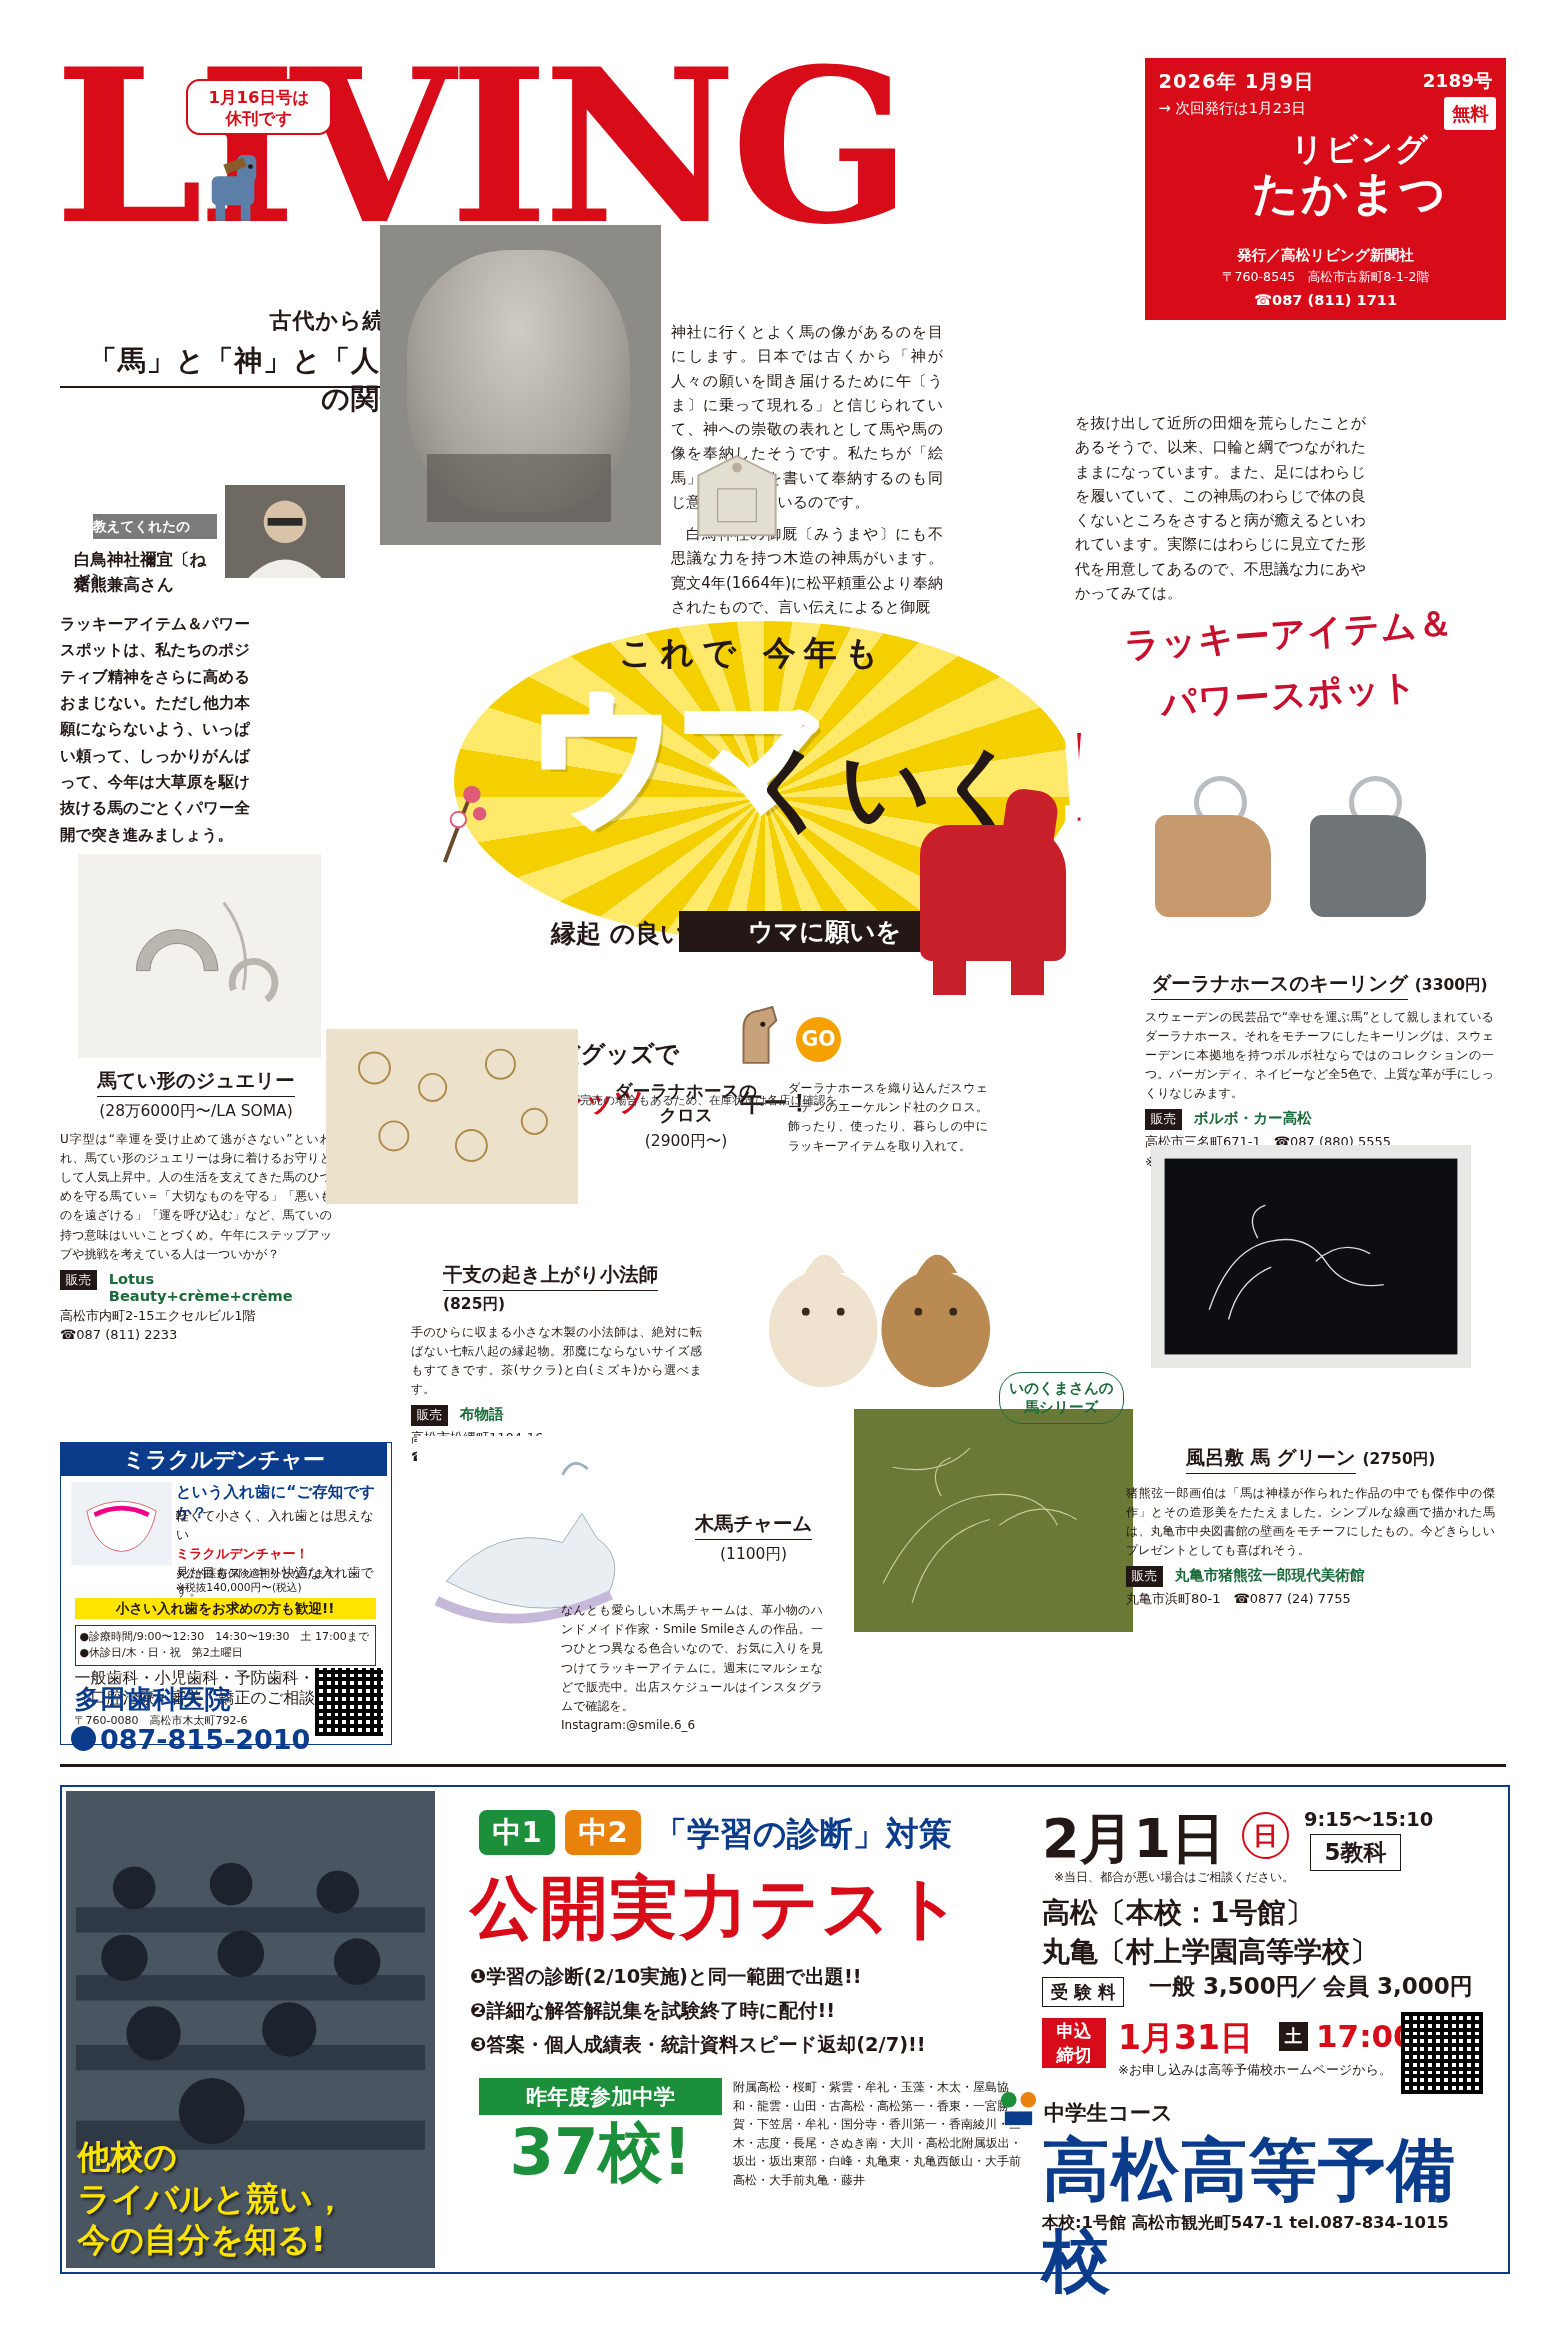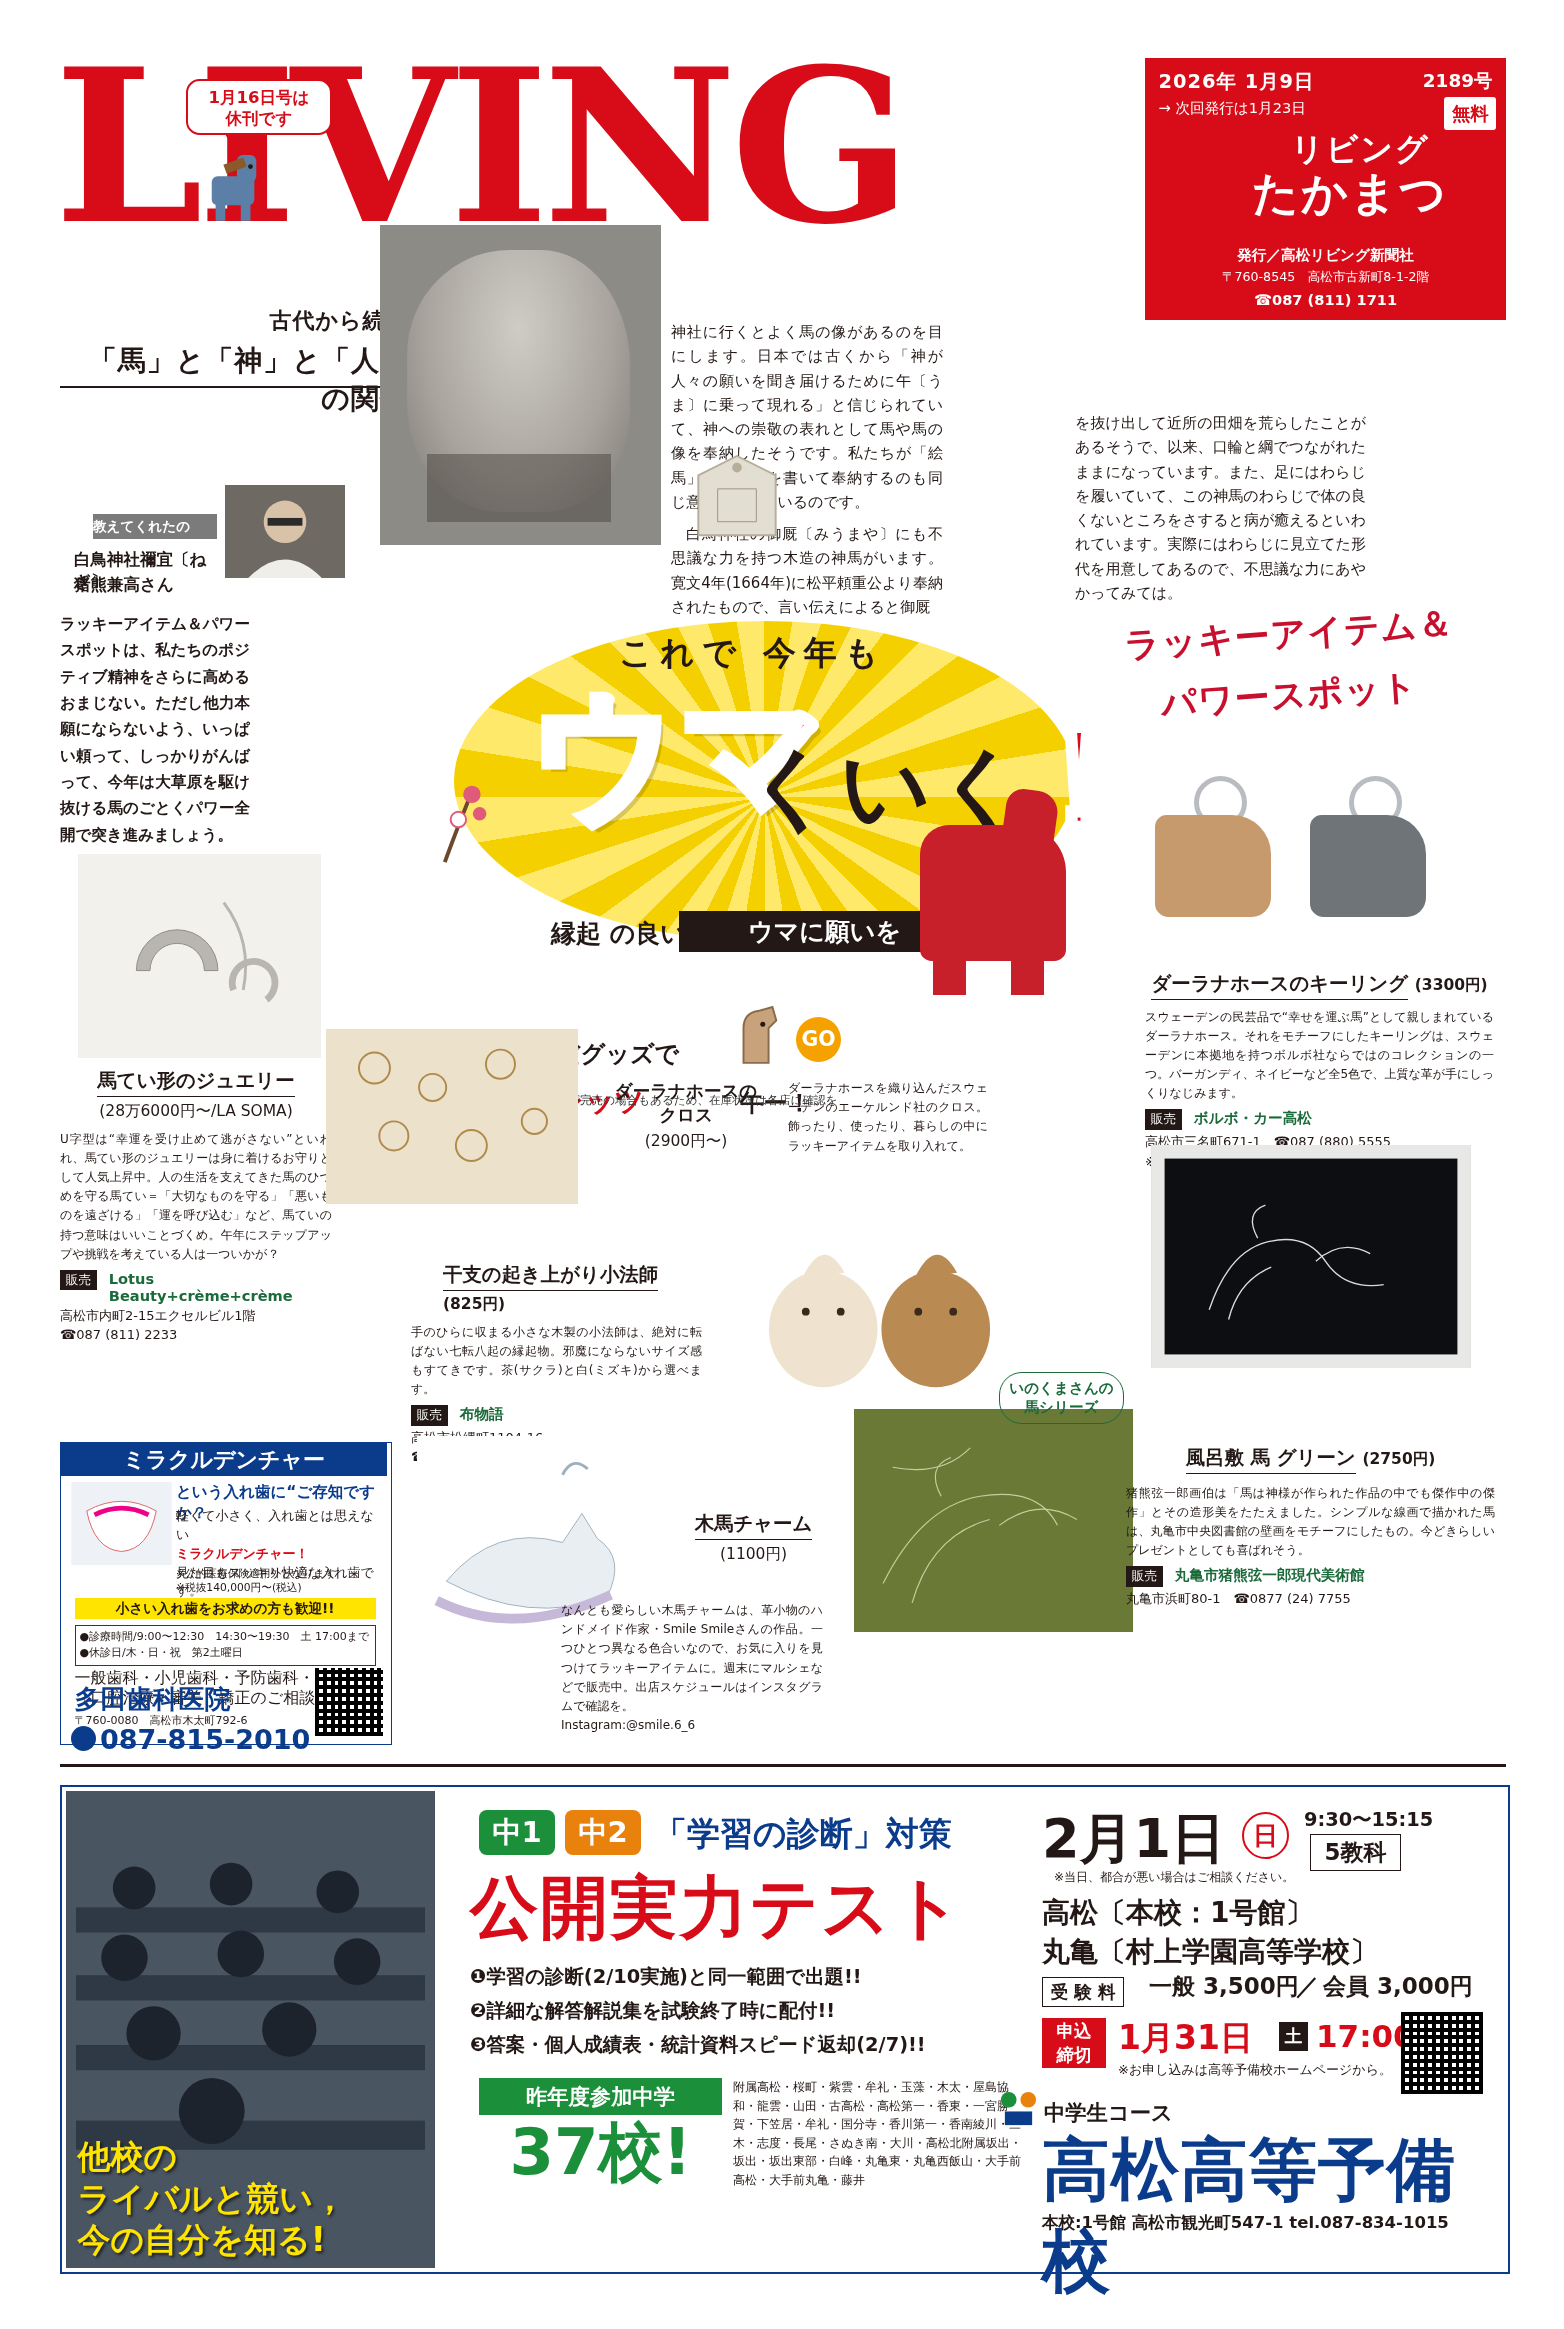--- a/index.html
+++ b/index.html
@@ -435,21 +435,21 @@
 今の自分を知る!</div>
     </div>
 
     <div class="chip" style="position:absolute;left:417px;top:23px;width:76px;height:45px;background:#1b8f3a;font-size:29px;line-height:45px;">中1</div>
     <div class="chip" style="position:absolute;left:503px;top:23px;width:76px;height:45px;background:#e8820c;font-size:29px;line-height:45px;">中2</div>
     <div style="position:absolute;left:592px;top:25px;font-size:33px;font-weight:bold;color:#0b3c8c;">「学習の診断」対策</div>
     <div style="position:absolute;left:408px;top:76px;font-size:68px;font-weight:bold;color:#d70c18;letter-spacing:1.9px;">公開実力テスト</div>
 
     <div style="position:absolute;left:980px;top:15.5px;font-size:54px;font-weight:bold;color:#231815;">2月1日</div>
     <div style="position:absolute;left:1180px;top:25px;width:43px;height:43px;border:2.9px solid #d70c18;border-radius:50%;color:#d70c18;font-size:25px;font-weight:bold;text-align:center;line-height:43px;">日</div>
-    <div style="position:absolute;left:1242px;top:19.4px;font-size:19.4px;font-weight:bold;">9:30〜15:15</div>
+    <div style="position:absolute;left:1242px;top:19.4px;font-size:19.4px;font-weight:bold;">9:15〜15:10</div>
     <div style="position:absolute;left:1248px;top:47px;border:1.9px solid #231815;padding:1.9px 13.6px;font-size:23px;font-weight:bold;">5教科</div>
     <div style="position:absolute;left:992px;top:82px;font-size:12px;">※当日、都合が悪い場合はご相談ください。</div>
 
     <div style="position:absolute;left:980px;top:107px;font-size:28px;font-weight:bold;">高松〔本校：1号館〕</div>
     <div style="position:absolute;left:980px;top:146px;font-size:28px;font-weight:bold;">丸亀〔村上学園高等学校〕</div>
 
     <div style="position:absolute;left:980px;top:190px;border:1.9px solid #231815;padding:1.9px 7.8px;font-size:17.5px;font-weight:bold;">受 験 料</div>
     <div style="position:absolute;left:1087px;top:184px;font-size:23px;font-weight:bold;">一般 3,500円</div>
     <div style="position:absolute;left:1234px;top:184px;font-size:23px;font-weight:bold;">／</div>
     <div style="position:absolute;left:1261px;top:184px;font-size:23px;font-weight:bold;">会員 3,000円</div>

